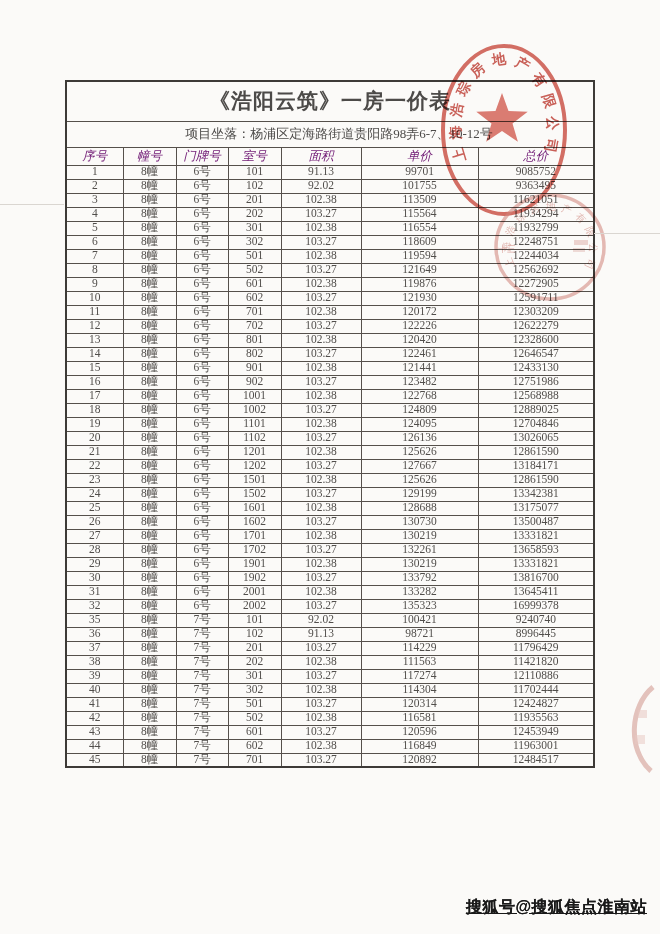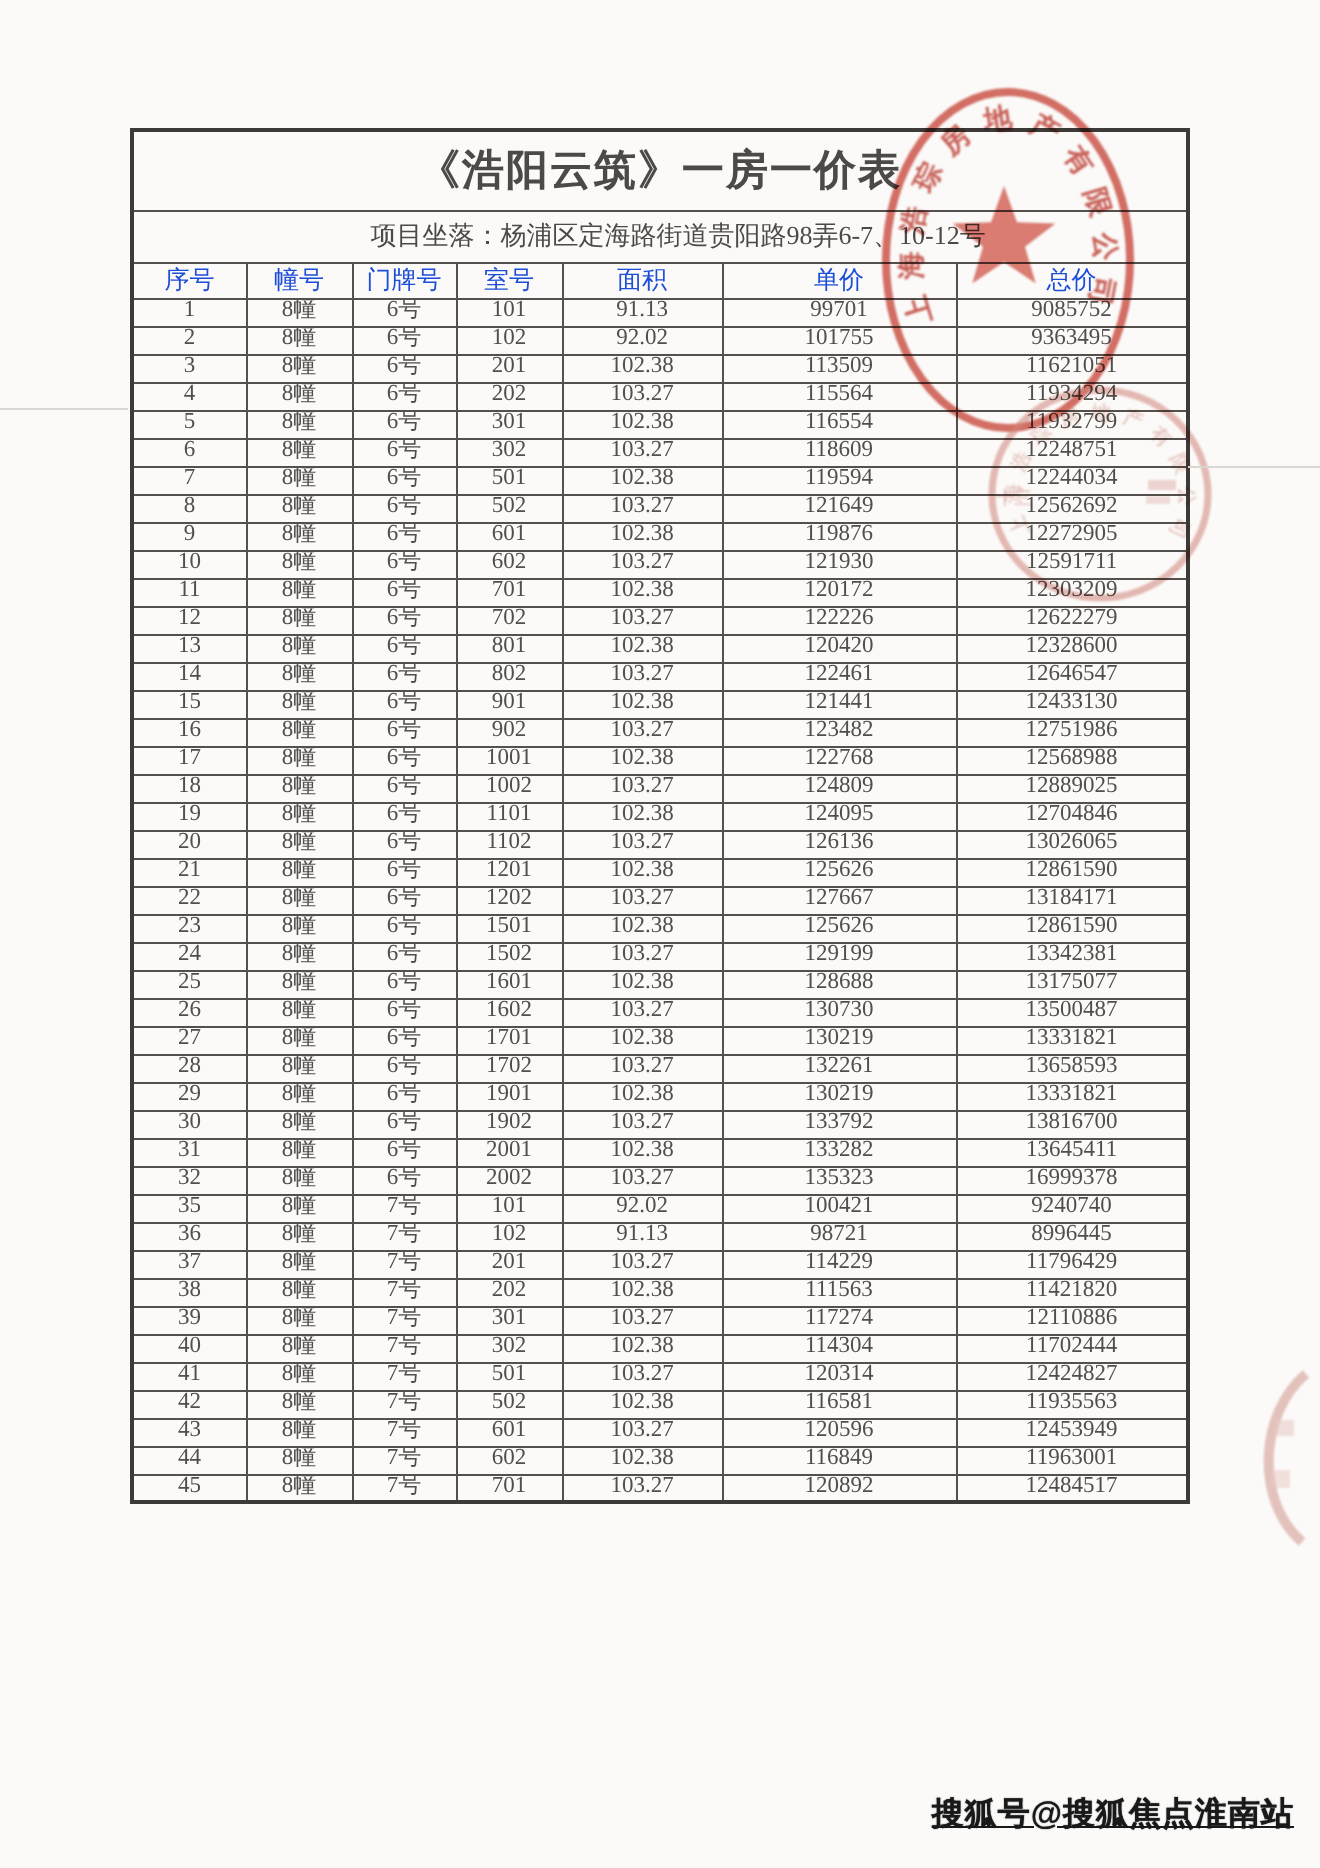--- a/index.html
+++ b/index.html
@@ -12,21 +12,21 @@
     position: relative;
     width: 660px;
     height: 934px;
     background: #fbfaf8;
     overflow: hidden;
   }
   
   table.price-table {
     position: absolute;
     left: 65px;
-    top: 64px;
+    top: 80px;
     width: 528px;
     border-collapse: collapse;
     table-layout: fixed;
     border: 2px solid #3d3a37;
   }
   table.price-table td, table.price-table th {
     border: 1px solid #55504b;
     text-align: center;
     vertical-align: middle;
     color: #4c4a48;
@@ -44,21 +44,22 @@
     height: 26px;
     font-size: 13px;
     text-align: left;
     padding-left: 18px;
     color: #3a3836;
   }
   tr.header-row th {
     height: 18px;
     font-size: 12.5px;
     font-weight: normal;
-    color: #1d4ed8;
+    color: #701a75;
+    font-style: italic;
   }
   tbody.body-rows td {
     height: 14px;
     font-size: 11.5px;
     line-height: 1;
     color: #514e4b;
   }
   
   svg.stamps {
     position: absolute;

